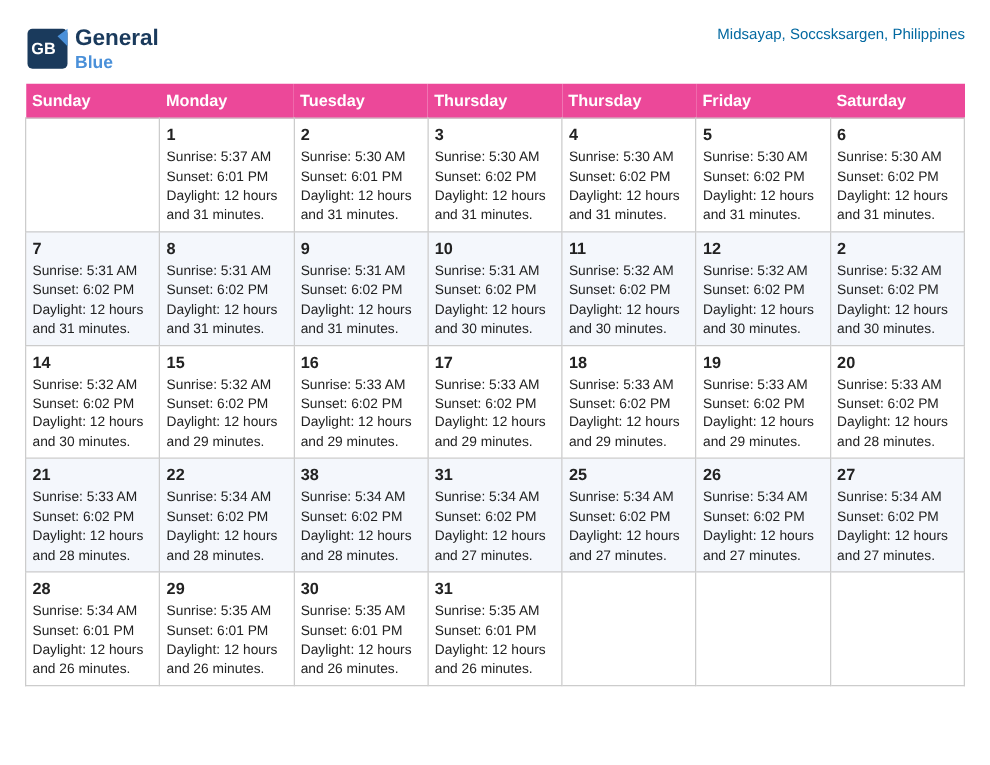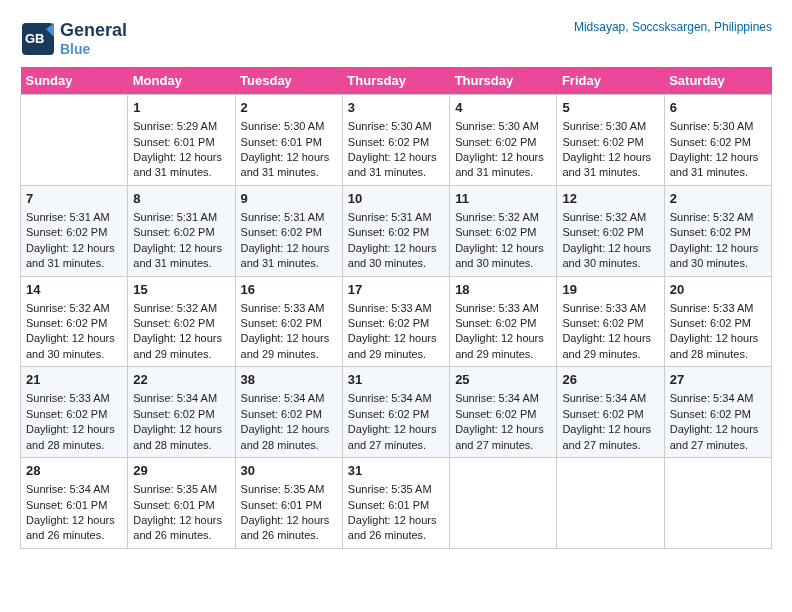--- a/index.html
+++ b/index.html
@@ -100,21 +100,21 @@
         <th>Thursday</th>
         <th>Friday</th>
         <th>Saturday</th>
       </tr>
   </thead>
   <tbody id="calendar-body">
   <tr>
         <td class="empty-cell"></td>
         <td>
           <span class="day-num">1</span>
-          <div>Sunrise: 5:29 AM</div>
+          <div>Sunrise: 5:37 AM</div>
           <div>Sunset: 6:01 PM</div>
           <div>Daylight: 12 hours</div>
           <div>and 31 minutes.</div>
         </td>
         <td>
           <span class="day-num">2</span>
           <div>Sunrise: 5:30 AM</div>
           <div>Sunset: 6:01 PM</div>
           <div>Daylight: 12 hours</div>
           <div>and 31 minutes.</div>

